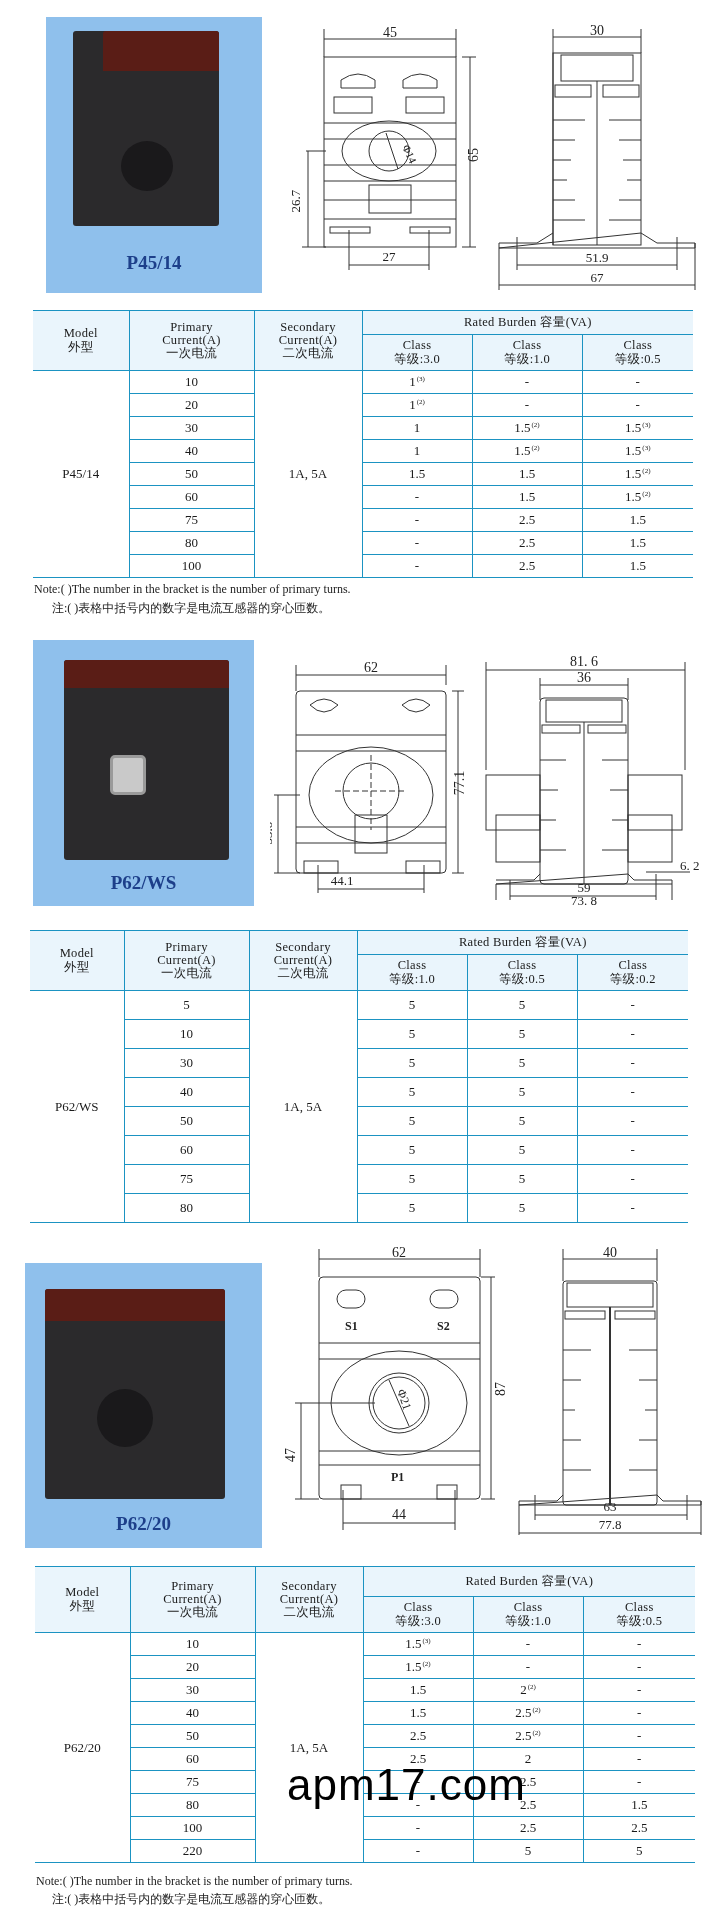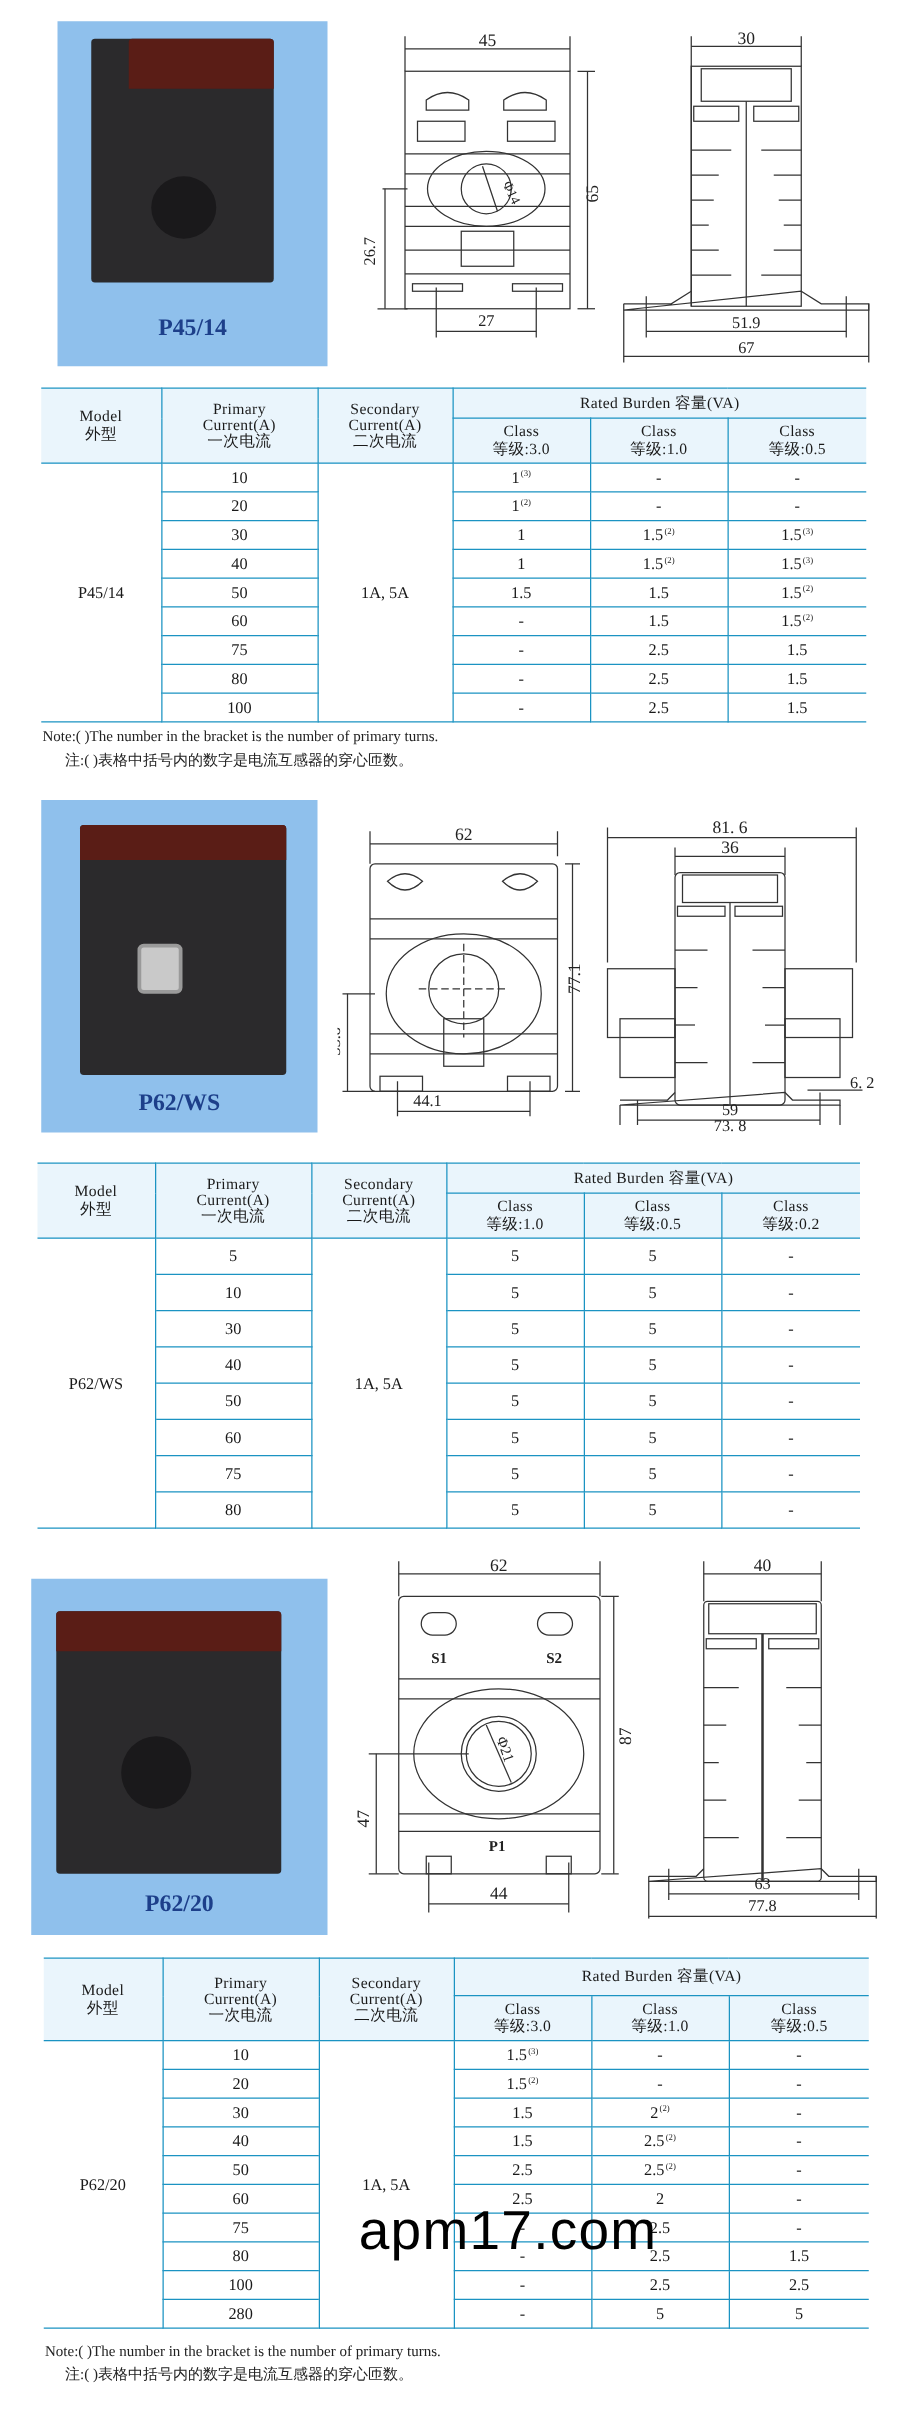--- a/index.html
+++ b/index.html
@@ -526,21 +526,21 @@
         <td><span>2.5</span></td>
         <td><span>1.5</span></td>
       </tr>
       <tr style="height: 23px;">
         <td>100</td>
         <td><span>-</span></td>
         <td><span>2.5</span></td>
         <td><span>2.5</span></td>
       </tr>
       <tr style="height: 23px;">
-        <td>280</td>
+        <td>220</td>
         <td><span>-</span></td>
         <td><span>5</span></td>
         <td><span>5</span></td>
       </tr>
     </tbody>
 </table>
 <div class="note" style="left:36px;top:1874px;">Note:( )The number in the bracket is the number of primary turns.</div>
 <div class="note" style="left:52px;top:1891px;">注:( )表格中括号内的数字是电流互感器的穿心匝数。</div>
 <div class="watermark" style="left:287px;top:1760px;">apm17.com</div>
 

